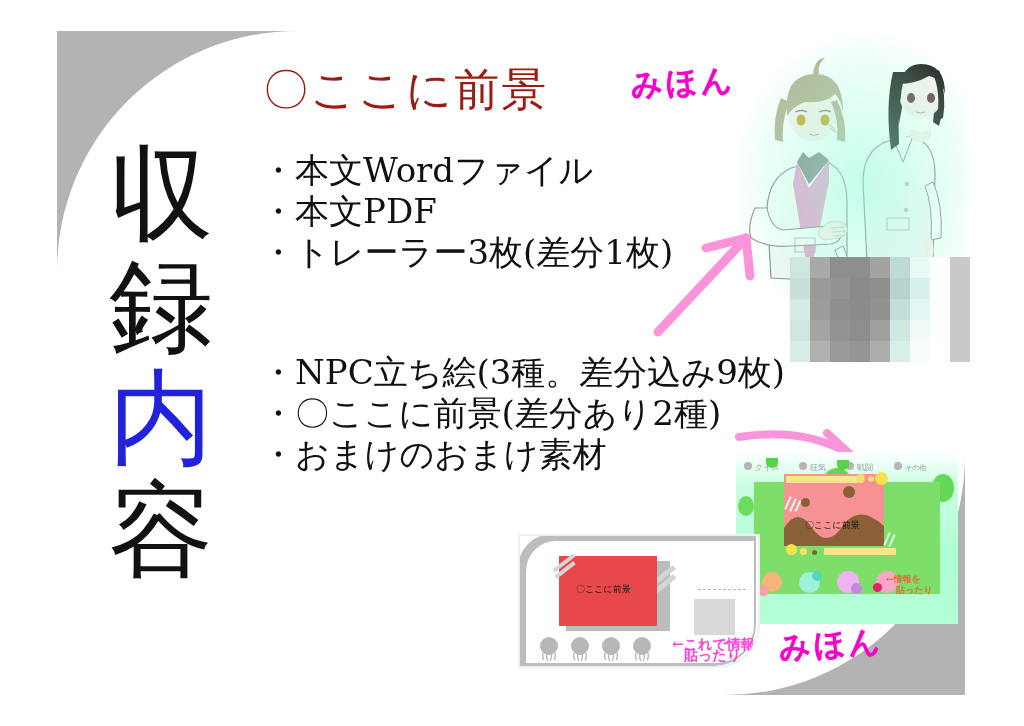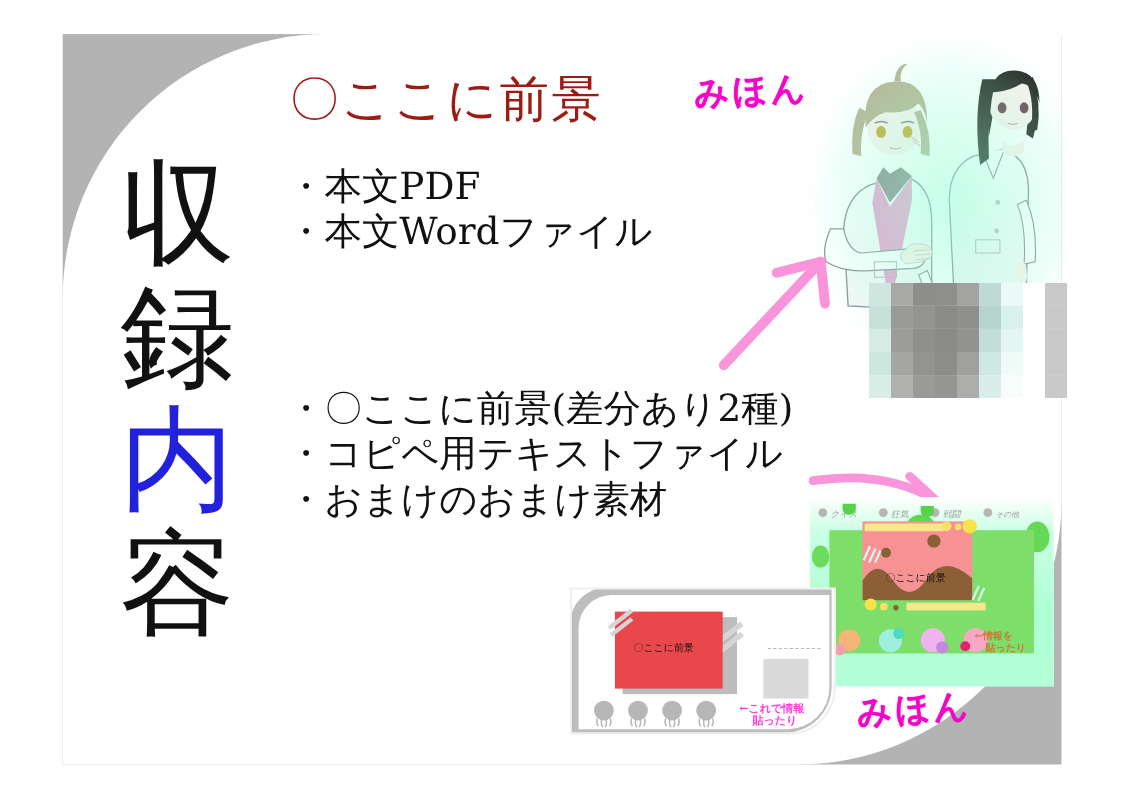--- a/index.html
+++ b/index.html
@@ -108,35 +108,35 @@
   .mw-redbox{position:absolute;left:33px;top:15px;width:98px;height:70px;background:#e8484b;}
   .mw-redlabel{
     position:absolute;left:50px;top:42px;color:#111;font-size:9px;
     font-family:"DejaVu Serif","Liberation Serif",serif;white-space:nowrap;
   }
   .mw-dash{position:absolute;left:172px;top:48px;width:48px;border-top:1px dashed #b9b9b9;}
   .mw-sq{position:absolute;left:168px;top:58px;width:41px;height:36px;background:#d9d9d9;}
   .mw-blob{position:absolute;width:18px;height:18px;background:#b7b7b7;border-radius:50%;}
   .mw-legs{position:absolute;width:18px;height:9px;}
   .mw-note{
-    position:absolute;left:146px;top:98px;color:#ff3ddd;font-size:10px;line-height:11px;
+    position:absolute;left:146px;top:98px;color:#ff3ddd;font-size:14px;line-height:11px;
     font-family:"DejaVu Serif","Liberation Serif",serif;font-weight:700;white-space:nowrap;
   }
   .mw-slash{position:absolute;background:#d5d5d5;transform:rotate(-38deg);}
 
   
   .mock-green{
     position:absolute;left:736px;top:452px;width:222px;height:172px;
     background:#ffffff;overflow:hidden;
   }
   .mg-glow{
     position:absolute;inset:0;
     background:linear-gradient(180deg, rgba(160,255,205,.0) 0%, rgba(160,255,205,.55) 18%, rgba(160,255,205,.85) 60%, rgba(160,255,205,.8) 100%);
   }
-  .mg-tabs{position:absolute;left:6px;top:8px;width:212px;height:14px;font-style:italic;}
+  .mg-tabs{position:absolute;left:6px;top:8px;width:212px;height:14px;}
   .mg-tab{position:absolute;font-size:8px;color:#9b9b9b;font-family:"DejaVu Serif","Liberation Serif",serif;white-space:nowrap;}
   .mg-dot{position:absolute;width:8px;height:8px;border-radius:50%;background:#b5b5b5;top:2px;}
   .mg-green{position:absolute;left:18px;top:30px;width:186px;height:112px;background:#7ede6a;}
   .mg-pink{position:absolute;left:48px;top:22px;width:100px;height:68px;background:#f79294;}
   .mg-hill{position:absolute;left:48px;top:58px;width:100px;height:36px;}
   .mg-bar{position:absolute;height:7px;background:#f5e88a;border-radius:1px;}
   .mg-label{
     position:absolute;left:69px;top:67px;color:#111;font-size:9px;white-space:nowrap;
     font-family:"DejaVu Serif","Liberation Serif",serif;
   }
@@ -157,27 +157,28 @@
 
   <div class="vtitle">
     <span>収</span>
     <span>録</span>
     <span class="blue">内</span>
     <span>容</span>
   </div>
 
   <div class="h-honbun">〇ここに前景</div>
   <div class="list list-honbun">
+    <div>・本文Wordファイル</div>
     <div>・本文PDF</div>
-    <div>・本文Wordファイル</div>
+    <div>・トレーラー3枚(差分1枚)</div>
   </div>
 
   <div class="list list-omake">
+    <div>・NPC立ち絵(3種。差分込み9枚)</div>
     <div>・〇ここに前景(差分あり2種)</div>
-    <div>・コピペ用テキストファイル</div>
     <div>・おまけのおまけ素材</div>
   </div>
 
   <div class="chars">
     <div class="glow"></div>
     <svg width="232" height="300" viewBox="0 0 232 300">
       <defs>
         <linearGradient id="coat" x1="0" y1="0" x2="0" y2="1">
           <stop offset="0" stop-color="#ffffff"></stop>
             <stop offset="1" stop-color="#f4f6f7"></stop>

